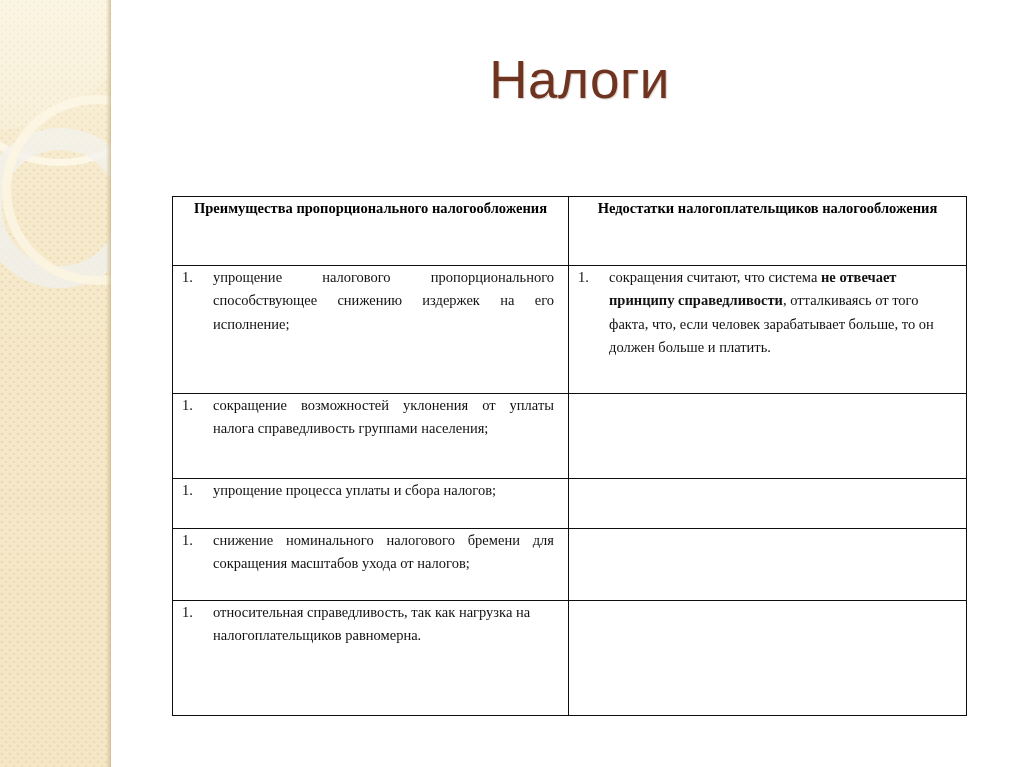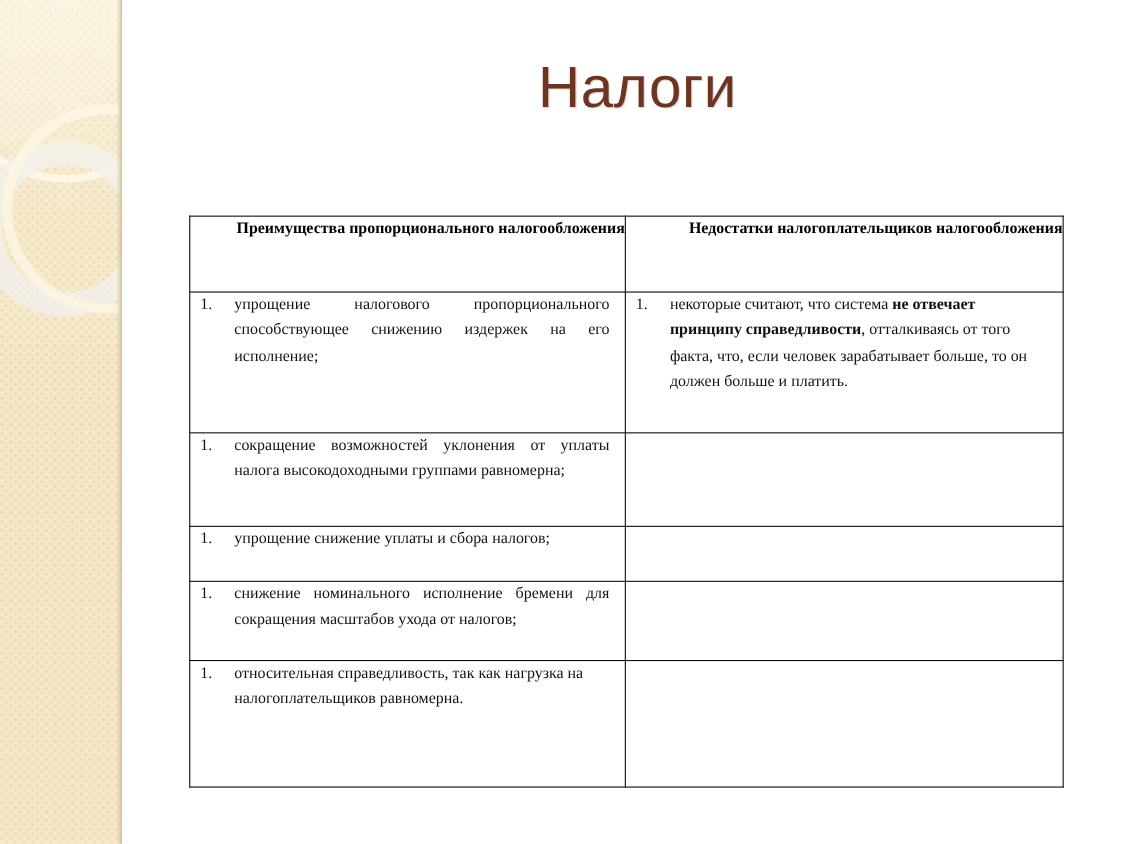--- a/index.html
+++ b/index.html
@@ -127,21 +127,21 @@
   #comparison-table th {
     border: 1.6px solid #0d0d0d;
     vertical-align: top;
     padding: 0;
   }
   .col-left  { width: 396px; }
   .col-right { width: 398px; }
 
   .hdr-cell {
     height: 69px;
-    text-align: right;
+    text-align: center;
     font-weight: bold;
     font-size: 14.5px;
     line-height: 1.52;
     padding: 9px 28px 0 28px;
     color: #000;
   }
 
   .item-cell { padding: 7px 0 0 0; }
   .item-row { display: flex; }
   .item-num {
@@ -202,50 +202,50 @@
     <tr class="row-h1">
       <td class="item-cell">
         <div class="item-row">
           <span class="item-num">1.</span>
           <span class="item-text justified">упрощение налогового пропорционального способствующее снижению издержек  на его исполнение;</span>
         </div>
       </td>
       <td class="item-cell">
         <div class="item-row">
           <span class="item-num">1.</span>
-          <span class="item-text"><span>некоторые считают, что система </span><b>не отвечает принципу справедливости</b><span>, отталкиваясь от того факта, что, если человек зарабатывает больше, то он должен больше и платить.</span></span>
+          <span class="item-text"><span>сокращения считают, что система </span><b>не отвечает принципу справедливости</b><span>, отталкиваясь от того факта, что, если человек зарабатывает больше, то он должен больше и платить.</span></span>
         </div>
       </td>
     </tr>
 
     <tr class="row-h2">
       <td class="item-cell">
         <div class="item-row">
           <span class="item-num">1.</span>
-          <span class="item-text justified">сокращение возможностей уклонения от уплаты налога высокодоходными группами равномерна;</span>
+          <span class="item-text justified">сокращение возможностей уклонения от уплаты налога справедливость группами населения;</span>
         </div>
       </td>
       <td class="item-cell empty-cell"></td>
     </tr>
 
     <tr class="row-h3">
       <td class="item-cell">
         <div class="item-row">
           <span class="item-num">1.</span>
-          <span class="item-text">упрощение снижение уплаты и сбора налогов;</span>
+          <span class="item-text">упрощение процесса уплаты и сбора налогов;</span>
         </div>
       </td>
       <td class="item-cell empty-cell"></td>
     </tr>
 
     <tr class="row-h4">
       <td class="item-cell">
         <div class="item-row">
           <span class="item-num">1.</span>
-          <span class="item-text justified">снижение номинального исполнение бремени для сокращения масштабов ухода от налогов;</span>
+          <span class="item-text justified">снижение номинального налогового бремени для сокращения масштабов ухода от налогов;</span>
         </div>
       </td>
       <td class="item-cell empty-cell"></td>
     </tr>
 
     <tr class="row-h5">
       <td class="item-cell">
         <div class="item-row">
           <span class="item-num">1.</span>
           <span class="item-text">относительная справедливость, так как нагрузка на налогоплательщиков равномерна.</span>

